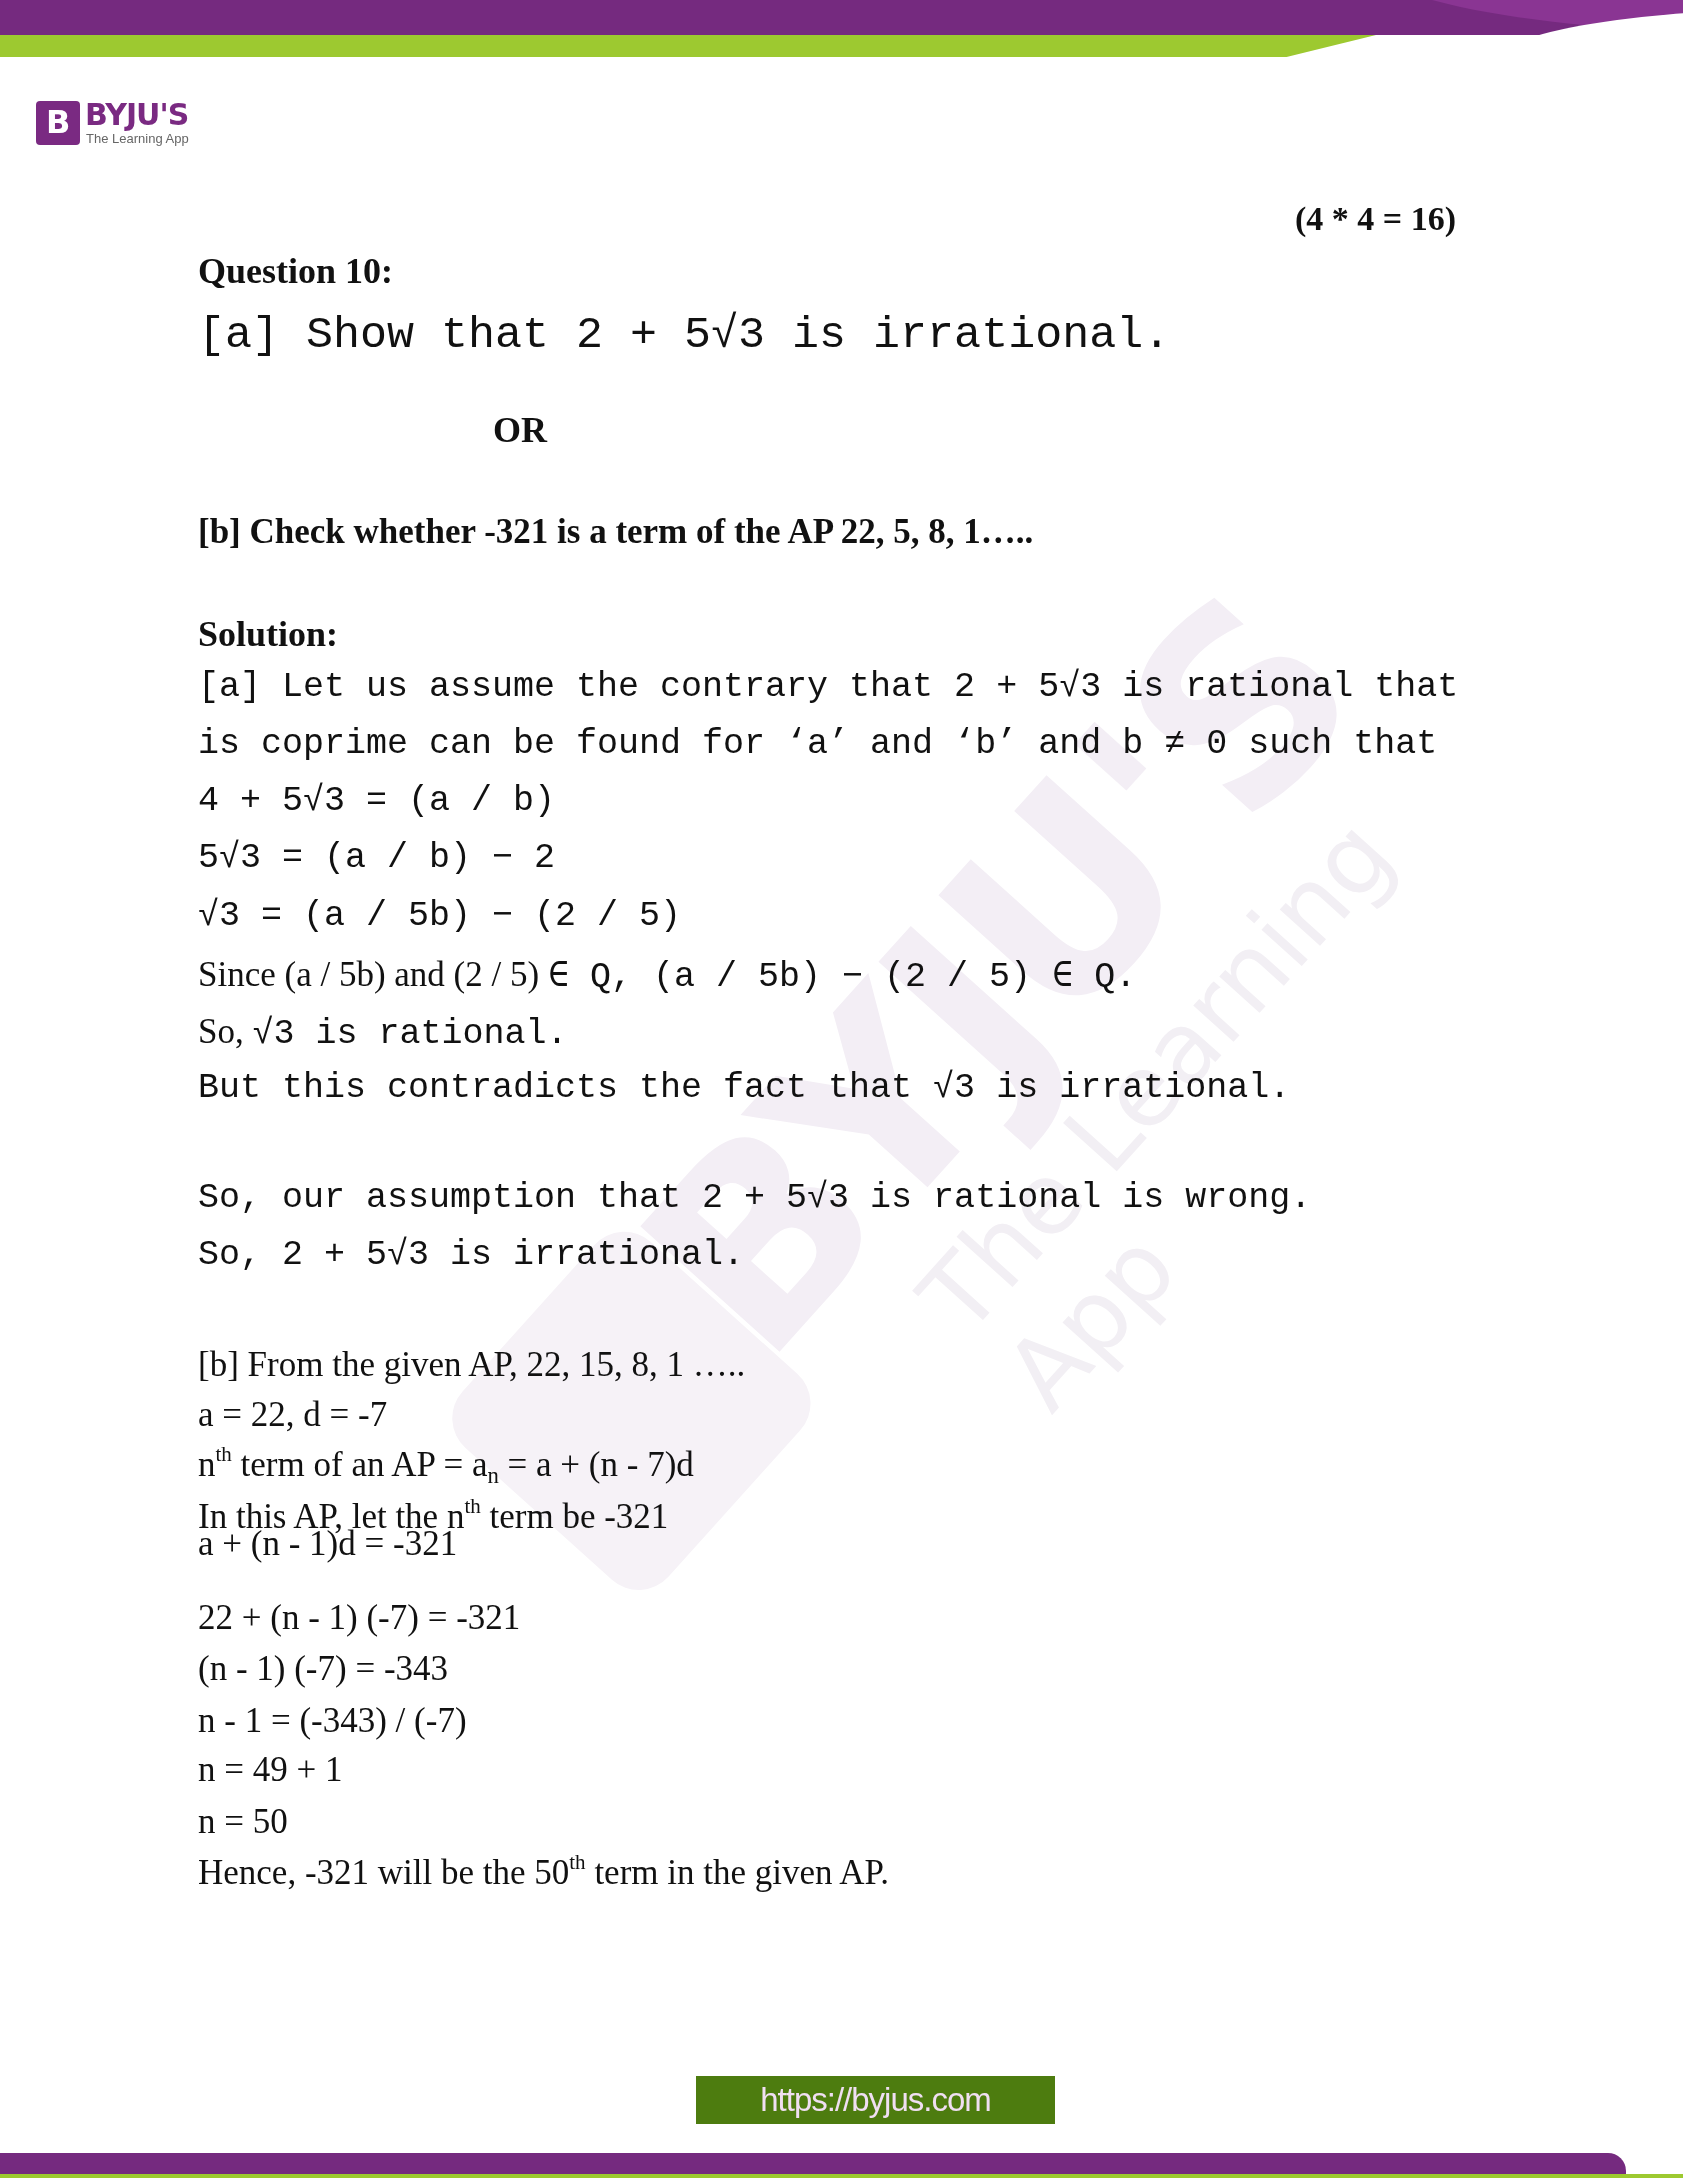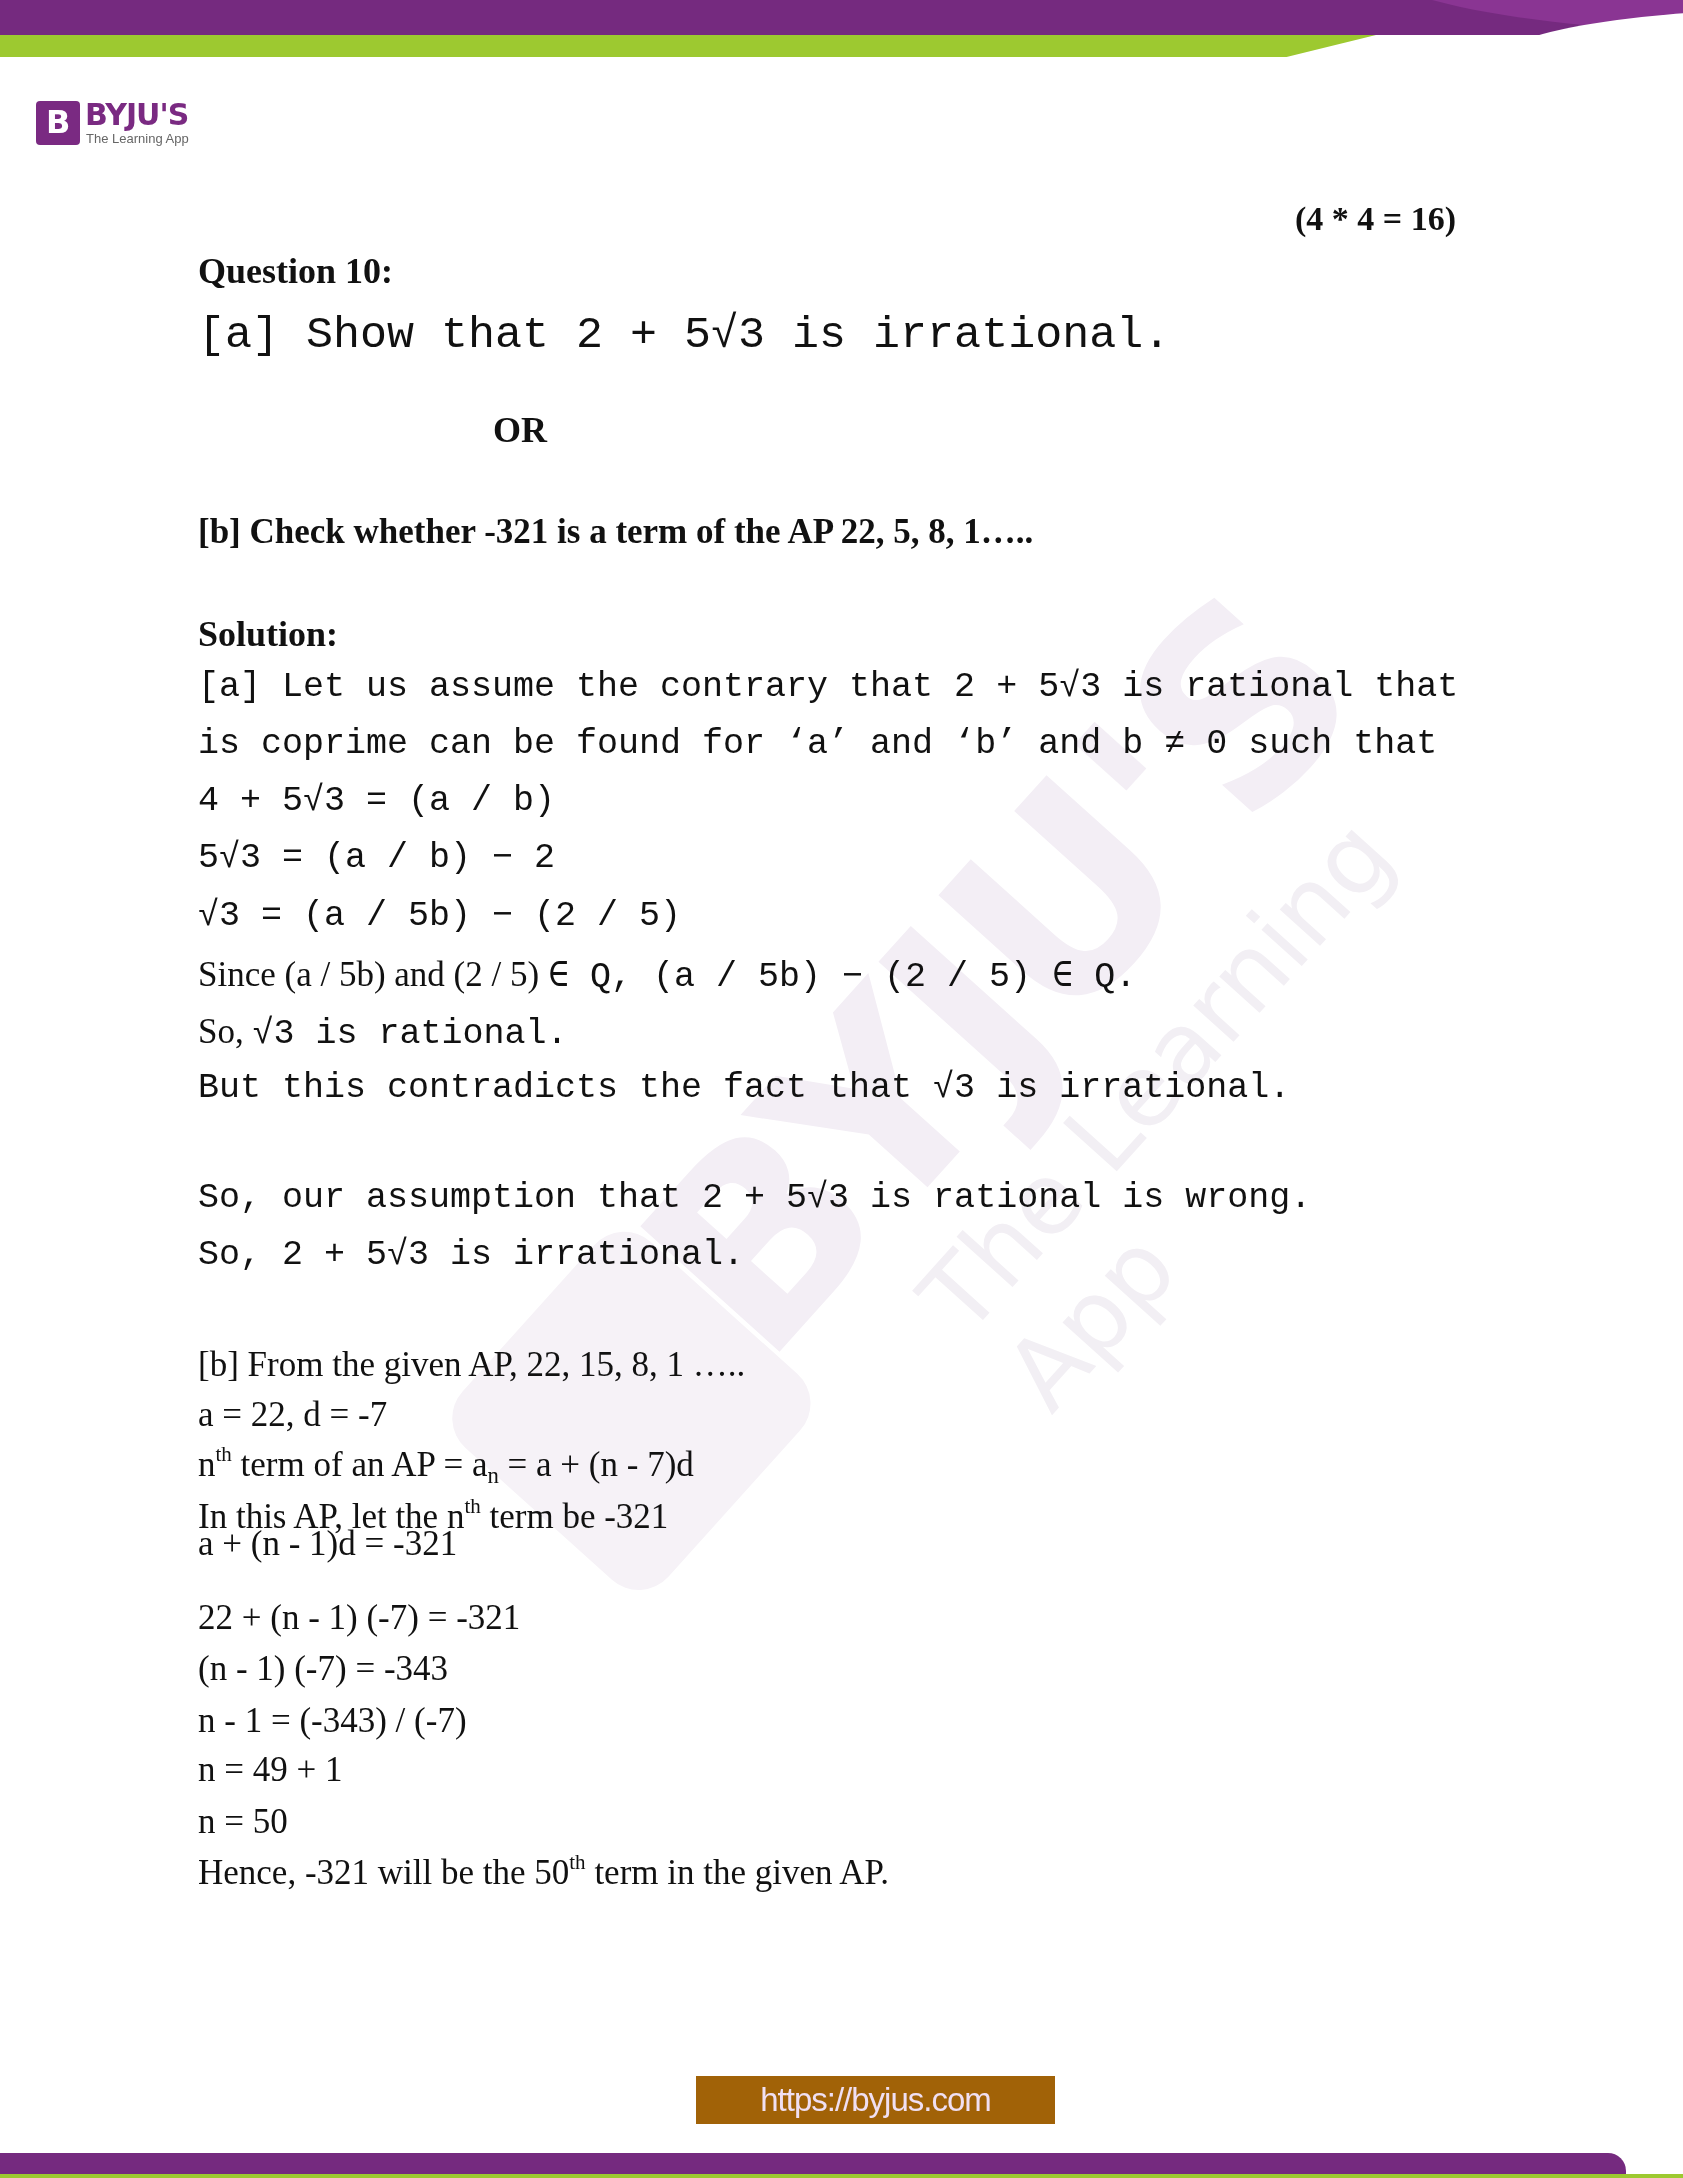--- a/index.html
+++ b/index.html
@@ -42,21 +42,21 @@
   .qa { left: 198px; top: 302px; font-size: 45px; font-weight: normal; margin-top: 8px; }
   .or { left: 493px; top: 409px; font-weight: bold; font-size: 36px; }
   .qb { left: 198px; top: 512px; font-weight: bold; font-size: 35px; }
   .sol-title { left: 198px; top: 613px; font-weight: bold; font-size: 36px; }
   .mline { left: 198px; font-size: 35px; }
   .sline { left: 198px; font-size: 35px; }
   .sup { font-size: 0.6em; vertical-align: 0.7em; line-height: 0; }
   .sub { font-size: 0.65em; vertical-align: -0.3em; line-height: 0; }
 
   
-  .url-box { position: absolute; left: 696px; top: 2076px; width: 359px; height: 48px; background: #a16207; }
+  .url-box { position: absolute; left: 696px; top: 2076px; width: 359px; height: 48px; background: #4d7c0f; }
   .url-box span { position: absolute; left: 0; top: 0; width: 100%; text-align: center; color: #f0dff2; font-family: "Liberation Sans", sans-serif; font-size: 33px; line-height: 48px; letter-spacing: -1px; }
   .bottom-purple { position: absolute; left: 0; top: 2153px; width: 1626px; height: 21px; background: #752a7f; border-radius: 0 18px 0 0; }
   .bottom-green { position: absolute; left: 0; top: 2174px; width: 1683px; height: 4px; background: #9dc930; }
 </style>
 </head>
 <body>
 
 <div class="top-purple"></div>
 <div class="top-purple-curve"></div>
 <div class="top-white-cut"></div>

